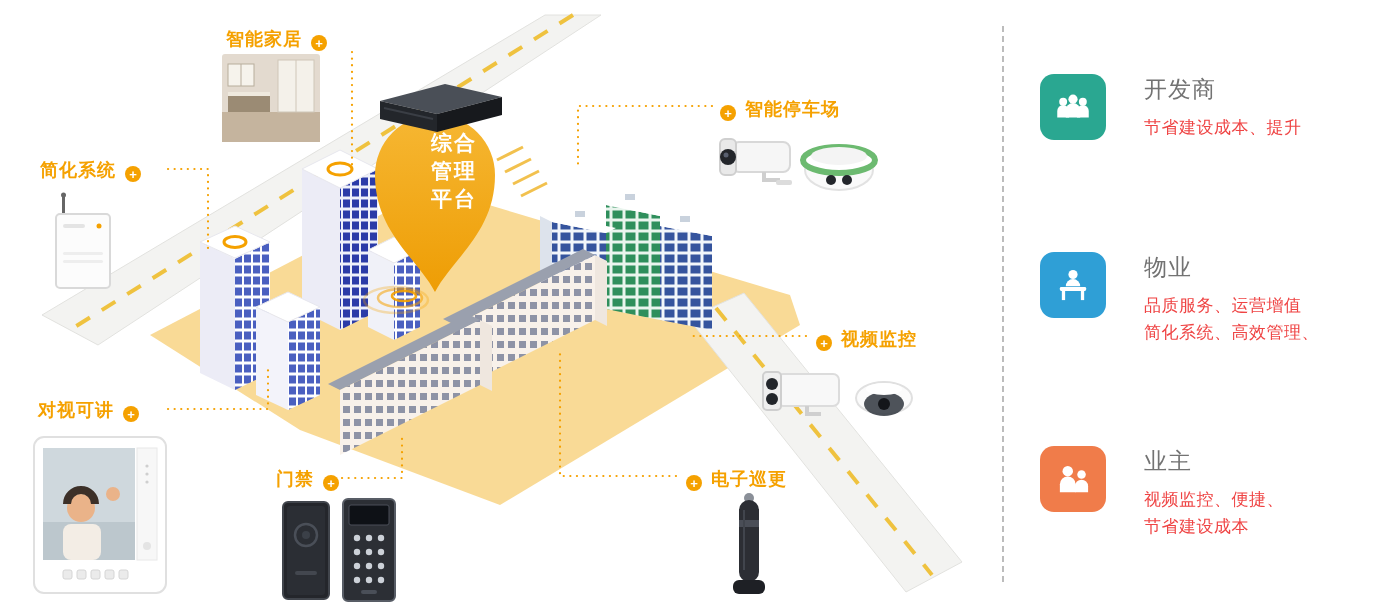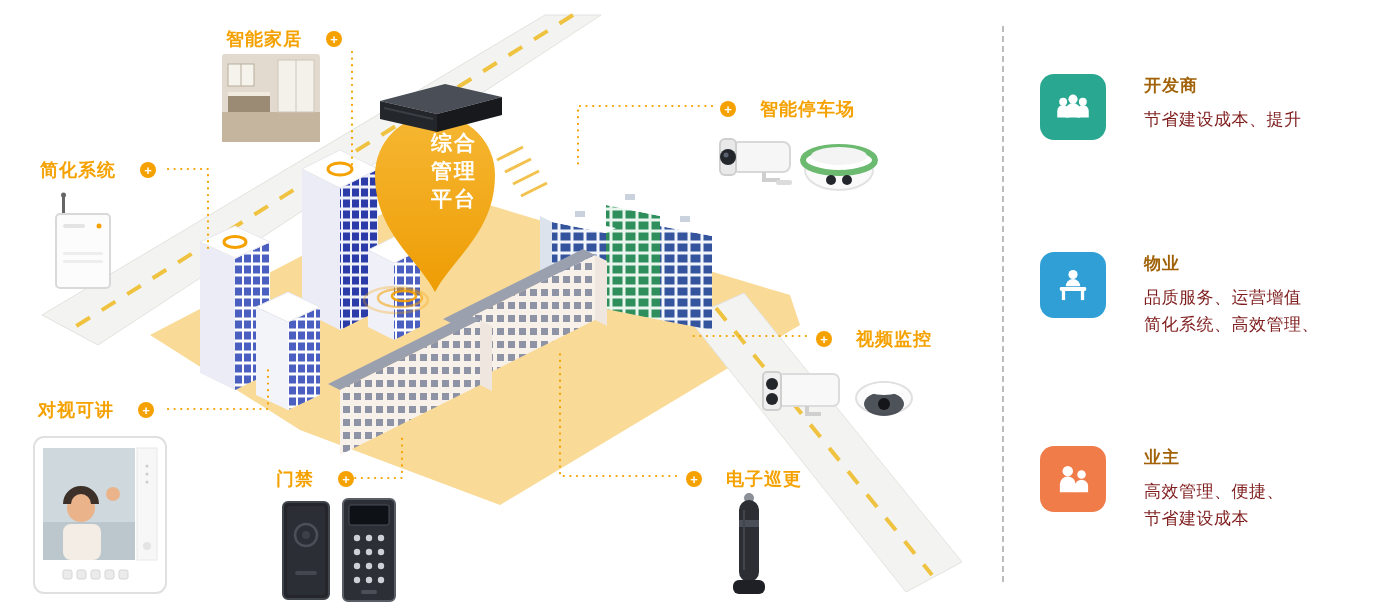--- a/index.html
+++ b/index.html
@@ -1,35 +1,35 @@
 <!DOCTYPE html>
 <html><head>
 <meta charset="utf-8">
 <style>
   *{margin:0;padding:0;box-sizing:border-box}
   html,body{background:#fff}
   body{font-family:"Liberation Sans","DejaVu Sans",sans-serif}
   #stage{position:relative;width:1396px;height:608px;background:#fff;overflow:hidden}
   #scene{position:absolute;left:0;top:0;z-index:1}
-  .callout{position:absolute;display:flex;align-items:center;gap:24px;font-size:18px;font-weight:bold;
+  .callout{position:absolute;display:flex;align-items:flex-end;gap:9px;font-size:18px;font-weight:bold;
            color:#F5A100;letter-spacing:1px;white-space:nowrap;z-index:6}
   .plus{display:inline-flex;align-items:center;justify-content:center;width:16px;height:16px;border-radius:50%;
         background:#F5A100;color:#fff;font-size:13px;font-weight:bold;line-height:1;letter-spacing:0}
   .device{position:absolute;z-index:5}
   .pin-text{position:absolute;left:393px;top:129px;width:84px;text-align:right;color:#fff;font-size:21px;
             font-weight:bold;line-height:28px;letter-spacing:2px;z-index:6}
   .pin-text span{display:block}
   .divider{position:absolute;left:1002px;top:26px;height:556px;width:0;border-left:2px dashed #bcbcbc;z-index:2}
   .benefit{position:absolute;left:1040px;width:345px;display:flex;gap:38px;align-items:flex-start;z-index:6}
   .b-icon{width:66px;height:66px;border-radius:14px;display:flex;align-items:center;justify-content:center;flex:0 0 66px}
   .b-icon.developer{background:#2AA791}
   .b-icon.property{background:#2F9FD6}
   .b-icon.owner{background:#F07C4A}
-  .b-title{font-size:17px;font-weight:bold;color:#a16207;margin-bottom:9px;letter-spacing:1px}
-  .b-desc{font-size:17px;color:#7f1d1d;line-height:27px;letter-spacing:.5px}
+  .b-title{font-size:23px;font-weight:normal;color:#737373;margin-bottom:9px;letter-spacing:1px}
+  .b-desc{font-size:17px;color:#ef4444;line-height:27px;letter-spacing:.5px}
   .b-desc span{display:block}
 </style>
 </head>
 <body>
 
 <div id="stage">
 
   <svg id="scene" width="1000" height="608" viewBox="0 0 1000 608">
     <defs>
       <linearGradient id="pinGrad" x1="0" y1="0" x2="0" y2="1">
@@ -363,19 +363,19 @@
           <circle cx="24" cy="20" r="8"></circle>
             <path d="M12 52 v-12 a12 12 0 0 1 24 0 v12 z"></path>
           <circle cx="45" cy="25" r="6.5"></circle>
             <path d="M35 52 v-9 a10 10 0 0 1 20 0 v9 z"></path>
         </g>
       </svg>
     </div>
     <div class="b-text">
       <div class="b-title">业主</div>
       <div class="b-desc">
-        <span>高效管理、便捷、</span>
+        <span>视频监控、便捷、</span>
         <span>节省建设成本</span>
       </div>
     </div>
   </div>
 
 </div>
 
 </body></html>

